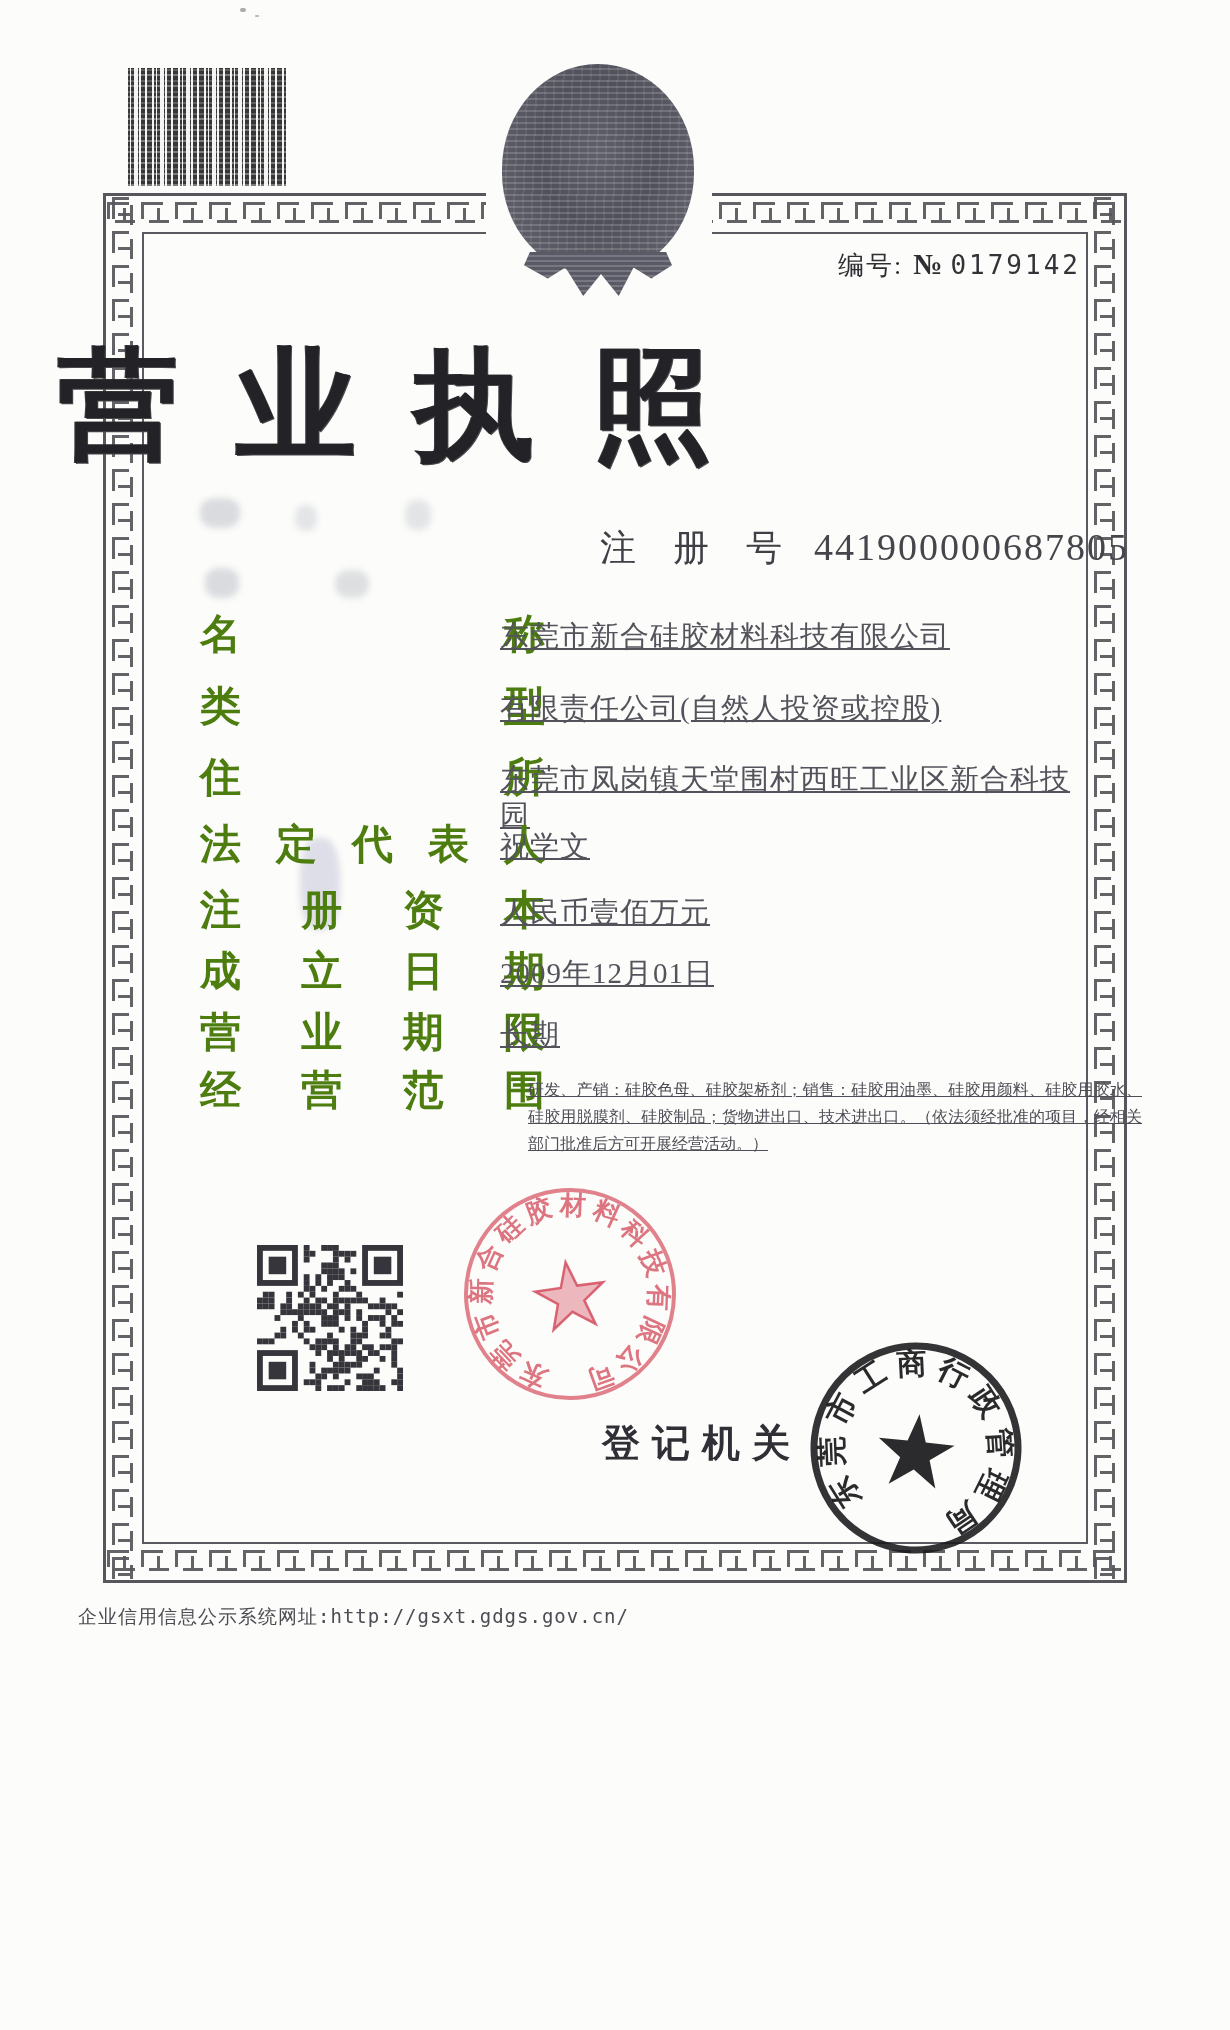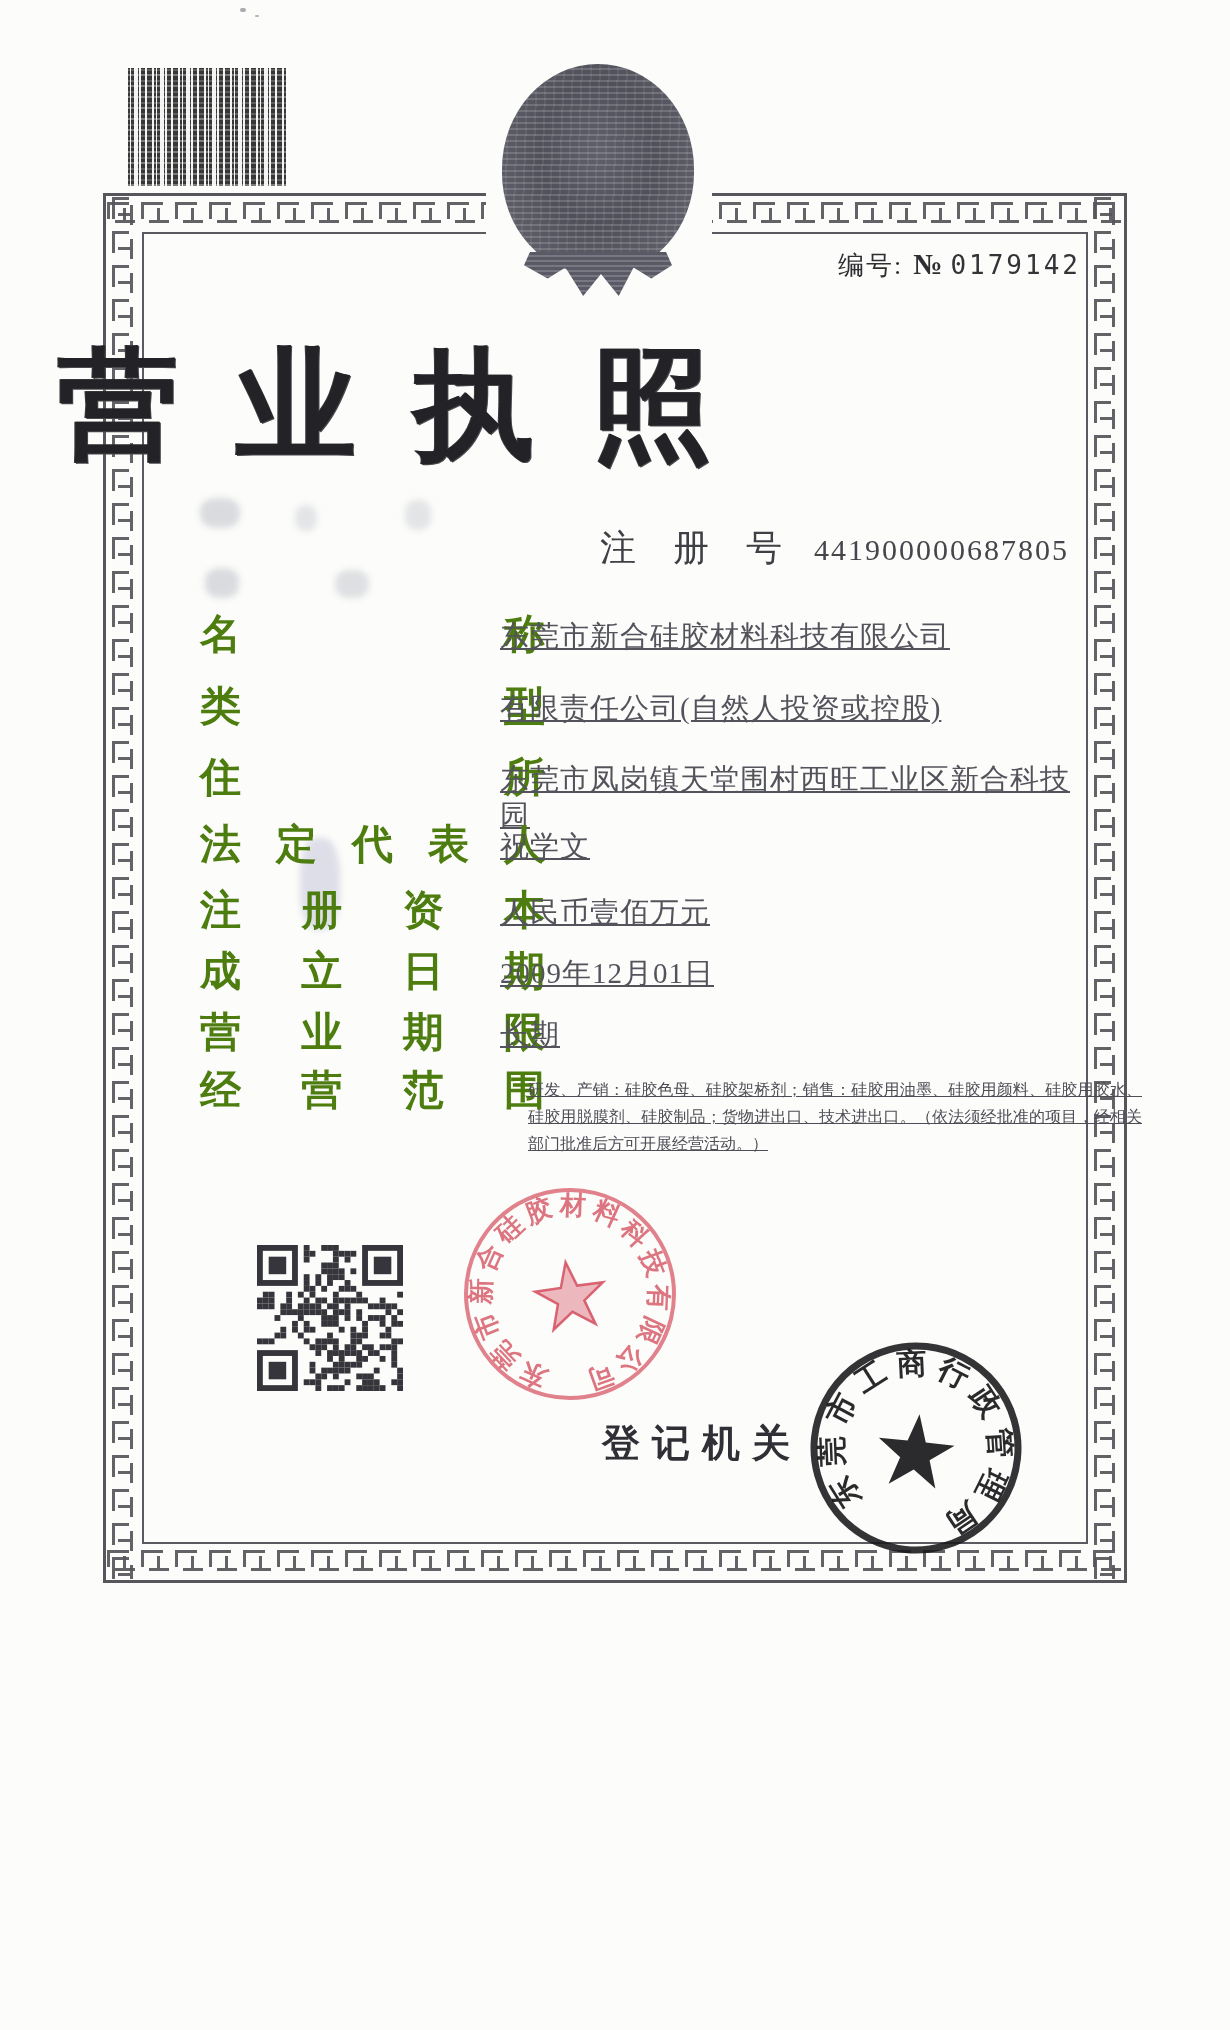--- a/index.html
+++ b/index.html
@@ -89,21 +89,21 @@
   .title{
     position:absolute;left:0;top:330px;width:1230px;margin:0;
     text-align:left;font-size:120px;line-height:1.25;font-weight:900;
     letter-spacing:58px;padding-left:58px;box-sizing:border-box;
     color:#232327;text-shadow:1px 1px 0 #4a4a4e, -1px 0 0 #3c3c40;
     font-family:"DejaVu Sans","Liberation Sans",sans-serif;
   }
 
   .regno{position:absolute;left:600px;top:524px;font-size:36px;color:#3f3f46;}
   .regno .rlabel{letter-spacing:14px;margin-right:18px;}
-  .regno .rvalue{font-size:30px;letter-spacing:2px;color:#45454c;margin-top:6px;}
+  .regno .rvalue{font-size:38px;letter-spacing:2px;color:#45454c;margin-top:6px;}
 
   .row{position:absolute;left:200px;width:880px;}
   .flabel{
     position:absolute;left:0;top:0;width:345px;
     font-size:41px;line-height:48px;color:#4d7c0f;font-weight:600;
     text-align:justify;text-align-last:justify;
     font-family:"DejaVu Sans","Liberation Sans",sans-serif;
   }
   .fvalue{
     position:absolute;left:300px;top:8px;width:580px;
@@ -462,14 +462,15 @@
           <text x="142.4" y="46.9" transform="rotate(20.9 142.4 46.9)" text-anchor="middle" font-size="30" fill="rgba(24,24,26,0.92)">行</text>
           <text x="173.2" y="69.1" transform="rotate(50.7 173.2 69.1)" text-anchor="middle" font-size="30" fill="rgba(24,24,26,0.92)">政</text>
           <text x="189.0" y="103.7" transform="rotate(80.4 189.0 103.7)" text-anchor="middle" font-size="30" fill="rgba(24,24,26,0.92)">管</text>
           <text x="185.4" y="141.6" transform="rotate(110.2 185.4 141.6)" text-anchor="middle" font-size="30" fill="rgba(24,24,26,0.92)">理</text>
           <text x="163.6" y="172.7" transform="rotate(140.0 163.6 172.7)" text-anchor="middle" font-size="30" fill="rgba(24,24,26,0.92)">局</text>
         </g>
       <polygon points="0,-40 9.14,-12.59 38.04,-12.36 14.79,4.81 23.51,32.36 0,15.5 -23.51,32.36 -14.79,4.81 -38.04,-12.36 -9.14,-12.59" transform="translate(116 122)" fill="rgba(20,20,22,0.9)"></polygon>
     </g>
   </svg>
 
+  <div class="footer-url">企业信用信息公示系统网址:http://gsxt.gdgs.gov.cn/</div>
 
 </div>
 
 </body></html>

